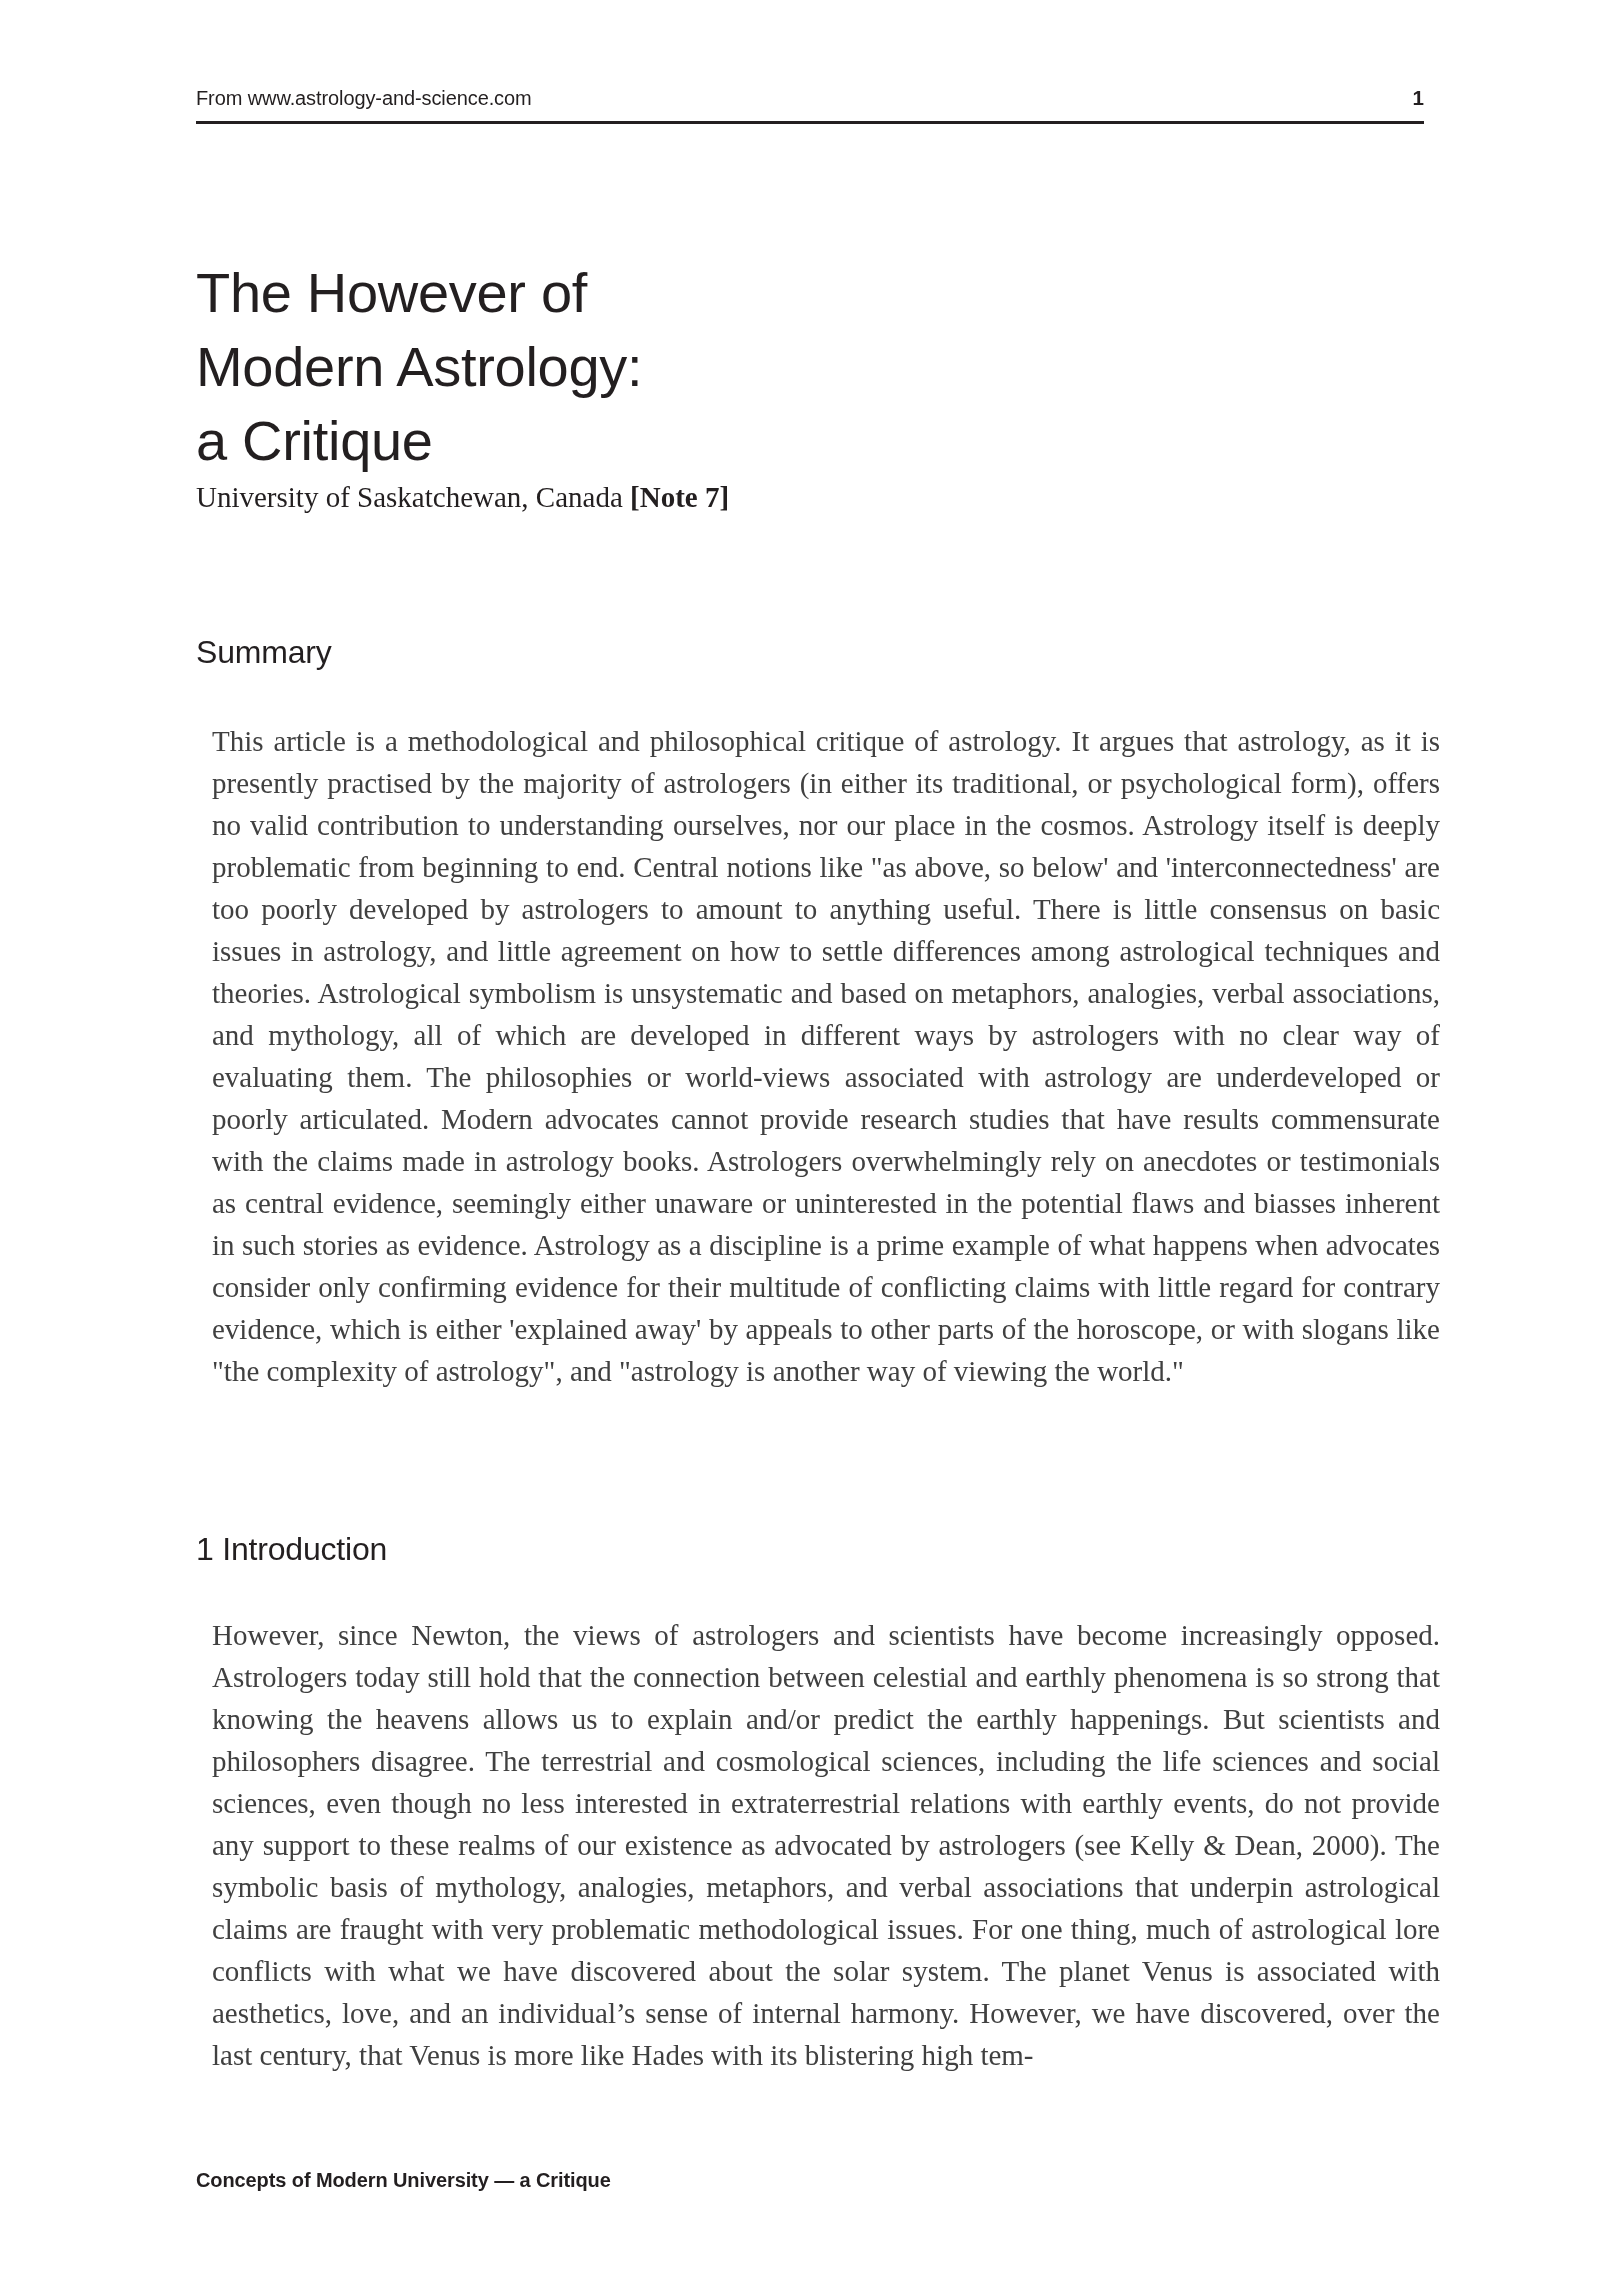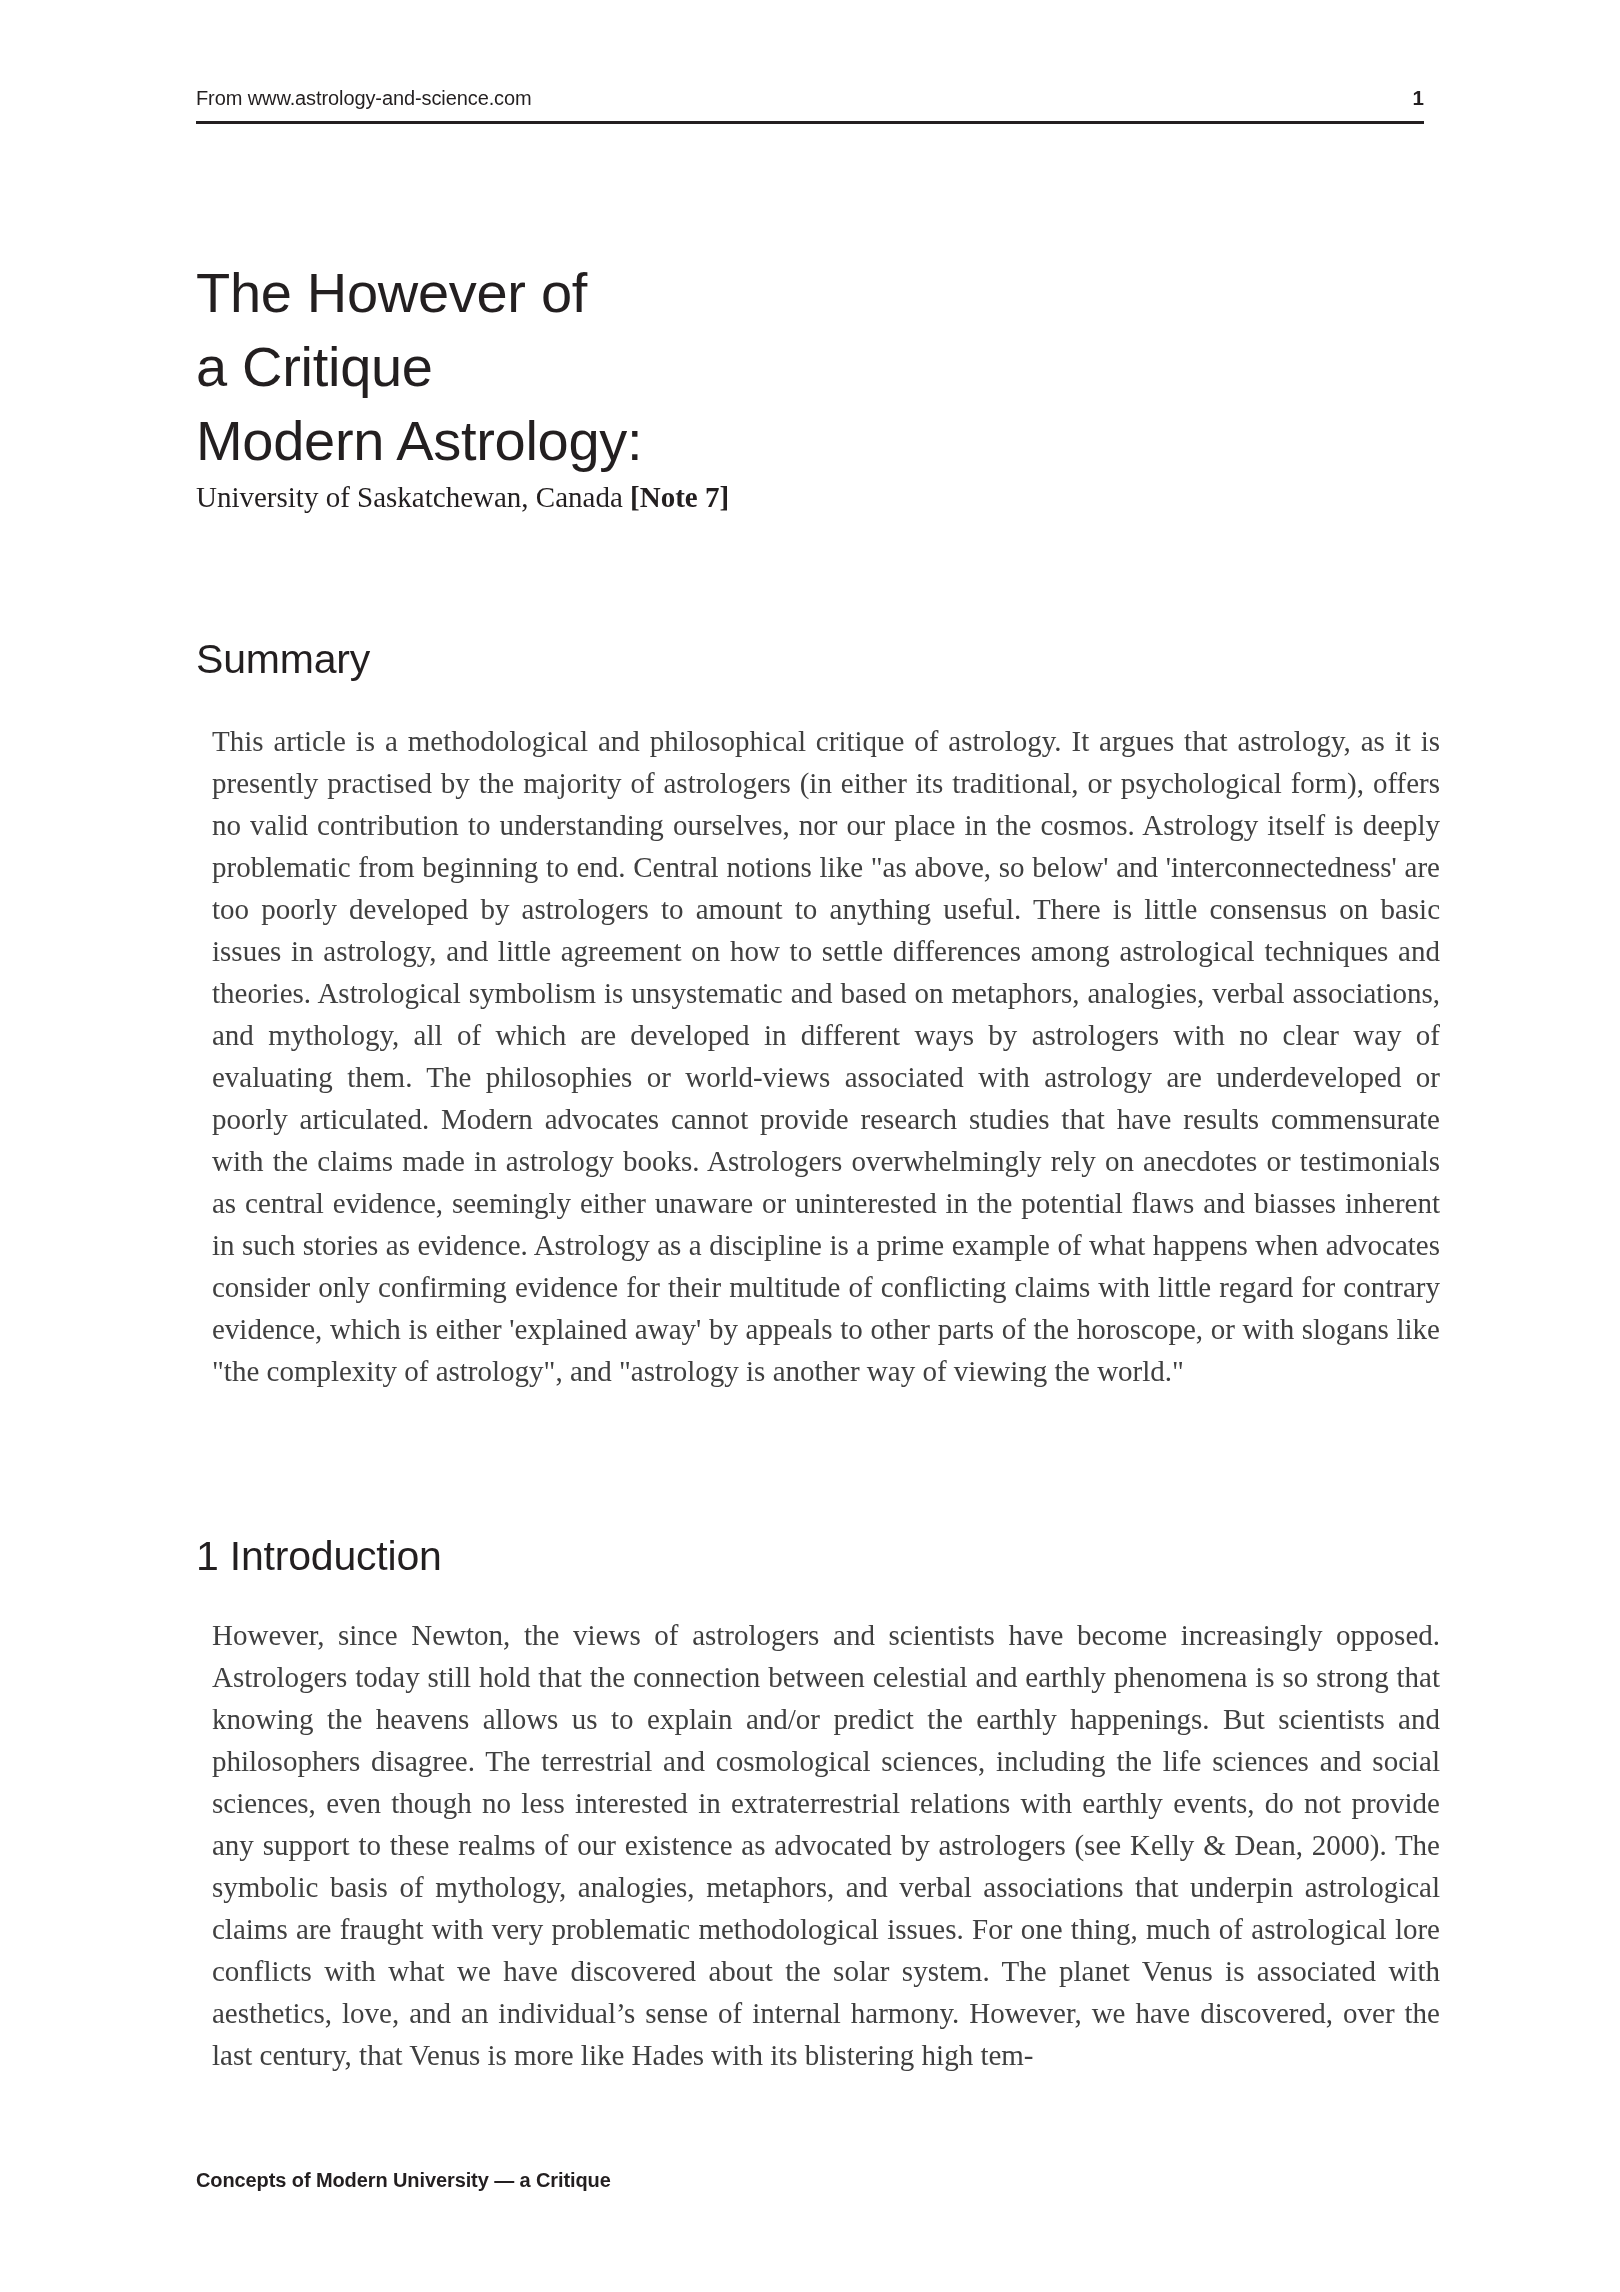--- a/index.html
+++ b/index.html
@@ -81,21 +81,21 @@
     line-height: 39px;
     color: #231f20;
   }
   .authorblock .aline { display: block; }
   .authorblock b { font-weight: bold; }
 
   
   .h-section {
     font-family: "Liberation Sans", sans-serif;
     font-weight: 300;
-    font-size: 41px;
+    font-size: 32px;
     line-height: 49px;
     color: #231f20;
     letter-spacing: -0.2px;
   }
   #summary-heading {
     position: absolute;
     top: 601px;
     left: 0;
   }
   #intro-heading {
@@ -141,22 +141,22 @@
   <div class="content">
 
     <div class="runhead">
       <span class="runhead-title">From www.astrology-and-science.com</span>
       <span class="runhead-page">1</span>
     </div>
     <div class="runhead-rule"></div>
 
     <h1 class="doc-title">
       <span class="tline">The However of</span>
+      <span class="tline">Modern Astrology:</span>
       <span class="tline">a Critique</span>
-      <span class="tline">Modern Astrology:</span>
     </h1>
 
     <div class="authorblock">
       <span class="aline"><span>University of Saskatchewan, Canada </span><b>[Note 7]</b></span>
     </div>
 
     <h2 id="summary-heading" class="h-section">Summary</h2>
     <p id="summary-par" class="body-par">This article is a methodological and philosophical critique of astrology. It argues that astrology, as it is presently practised by the majority of astrologers (in either its traditional, or psychological form), offers no valid contribution to understanding ourselves, nor our place in the cosmos. Astrology itself is deeply problematic from beginning to end. Central notions like "as above, so below' and 'interconnectedness' are too poorly developed by astrologers to amount to anything useful. There is little consensus on basic issues in astrology, and little agreement on how to settle differences among astrological techniques and theories. Astrological symbolism is unsystematic and based on metaphors, analogies, verbal associations, and mythology, all of which are developed in different ways by astrologers with no clear way of evaluating them. The philosophies or world-views associated with astrology are underdeveloped or poorly articulated. Modern advocates cannot provide research studies that have results commensurate with the claims made in astrology books. Astrologers overwhelmingly rely on anecdotes or testimonials as central evidence, seemingly either unaware or uninterested in the potential flaws and biasses inherent in such stories as evidence. Astrology as a discipline is a prime example of what happens when advocates consider only confirming evidence for their multitude of conflicting claims with little regard for contrary evidence, which is either 'explained away' by appeals to other parts of the horoscope, or with slogans like "the complexity of astrology", and "astrology is another way of viewing the world."</p>
 
     <h2 id="intro-heading" class="h-section">1 Introduction</h2>

